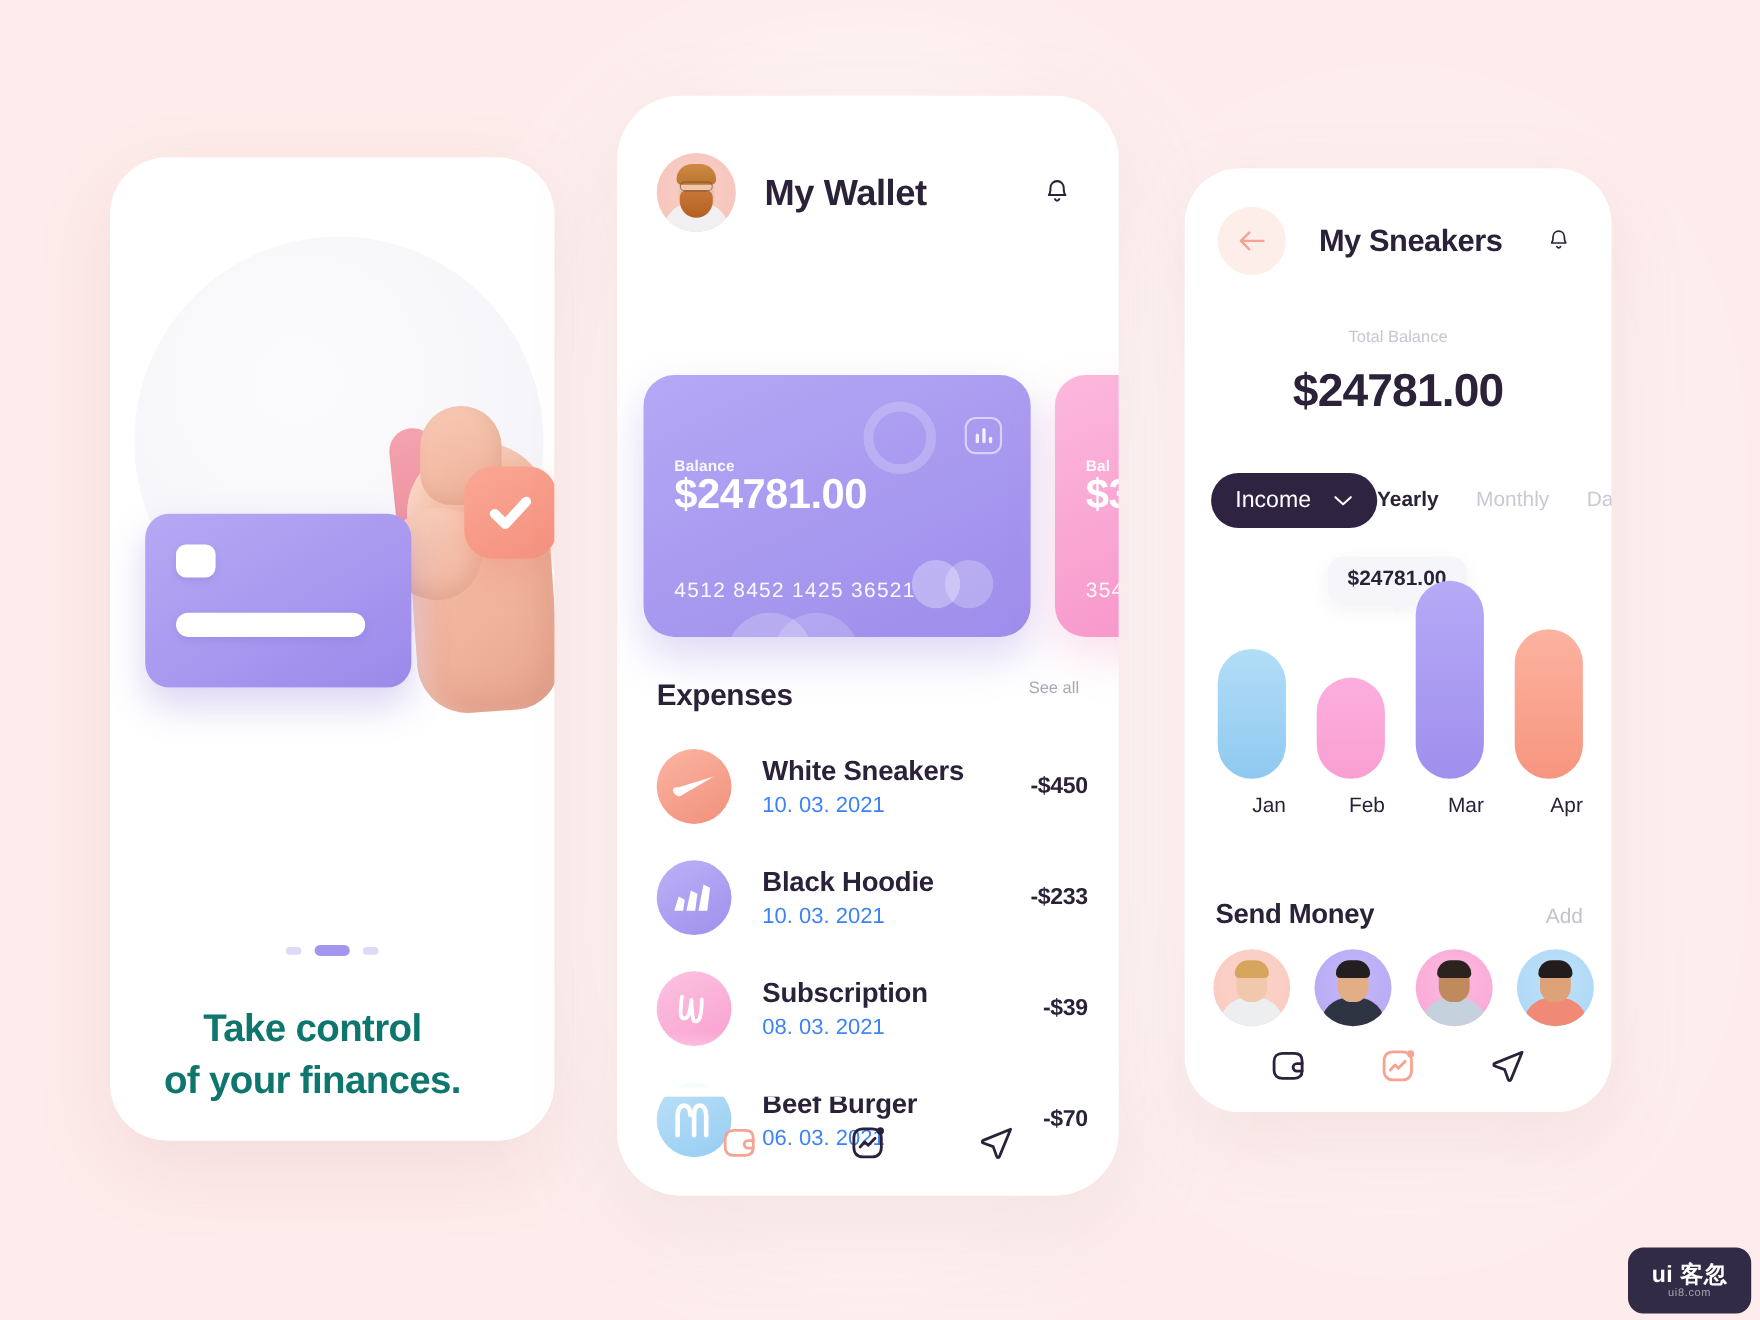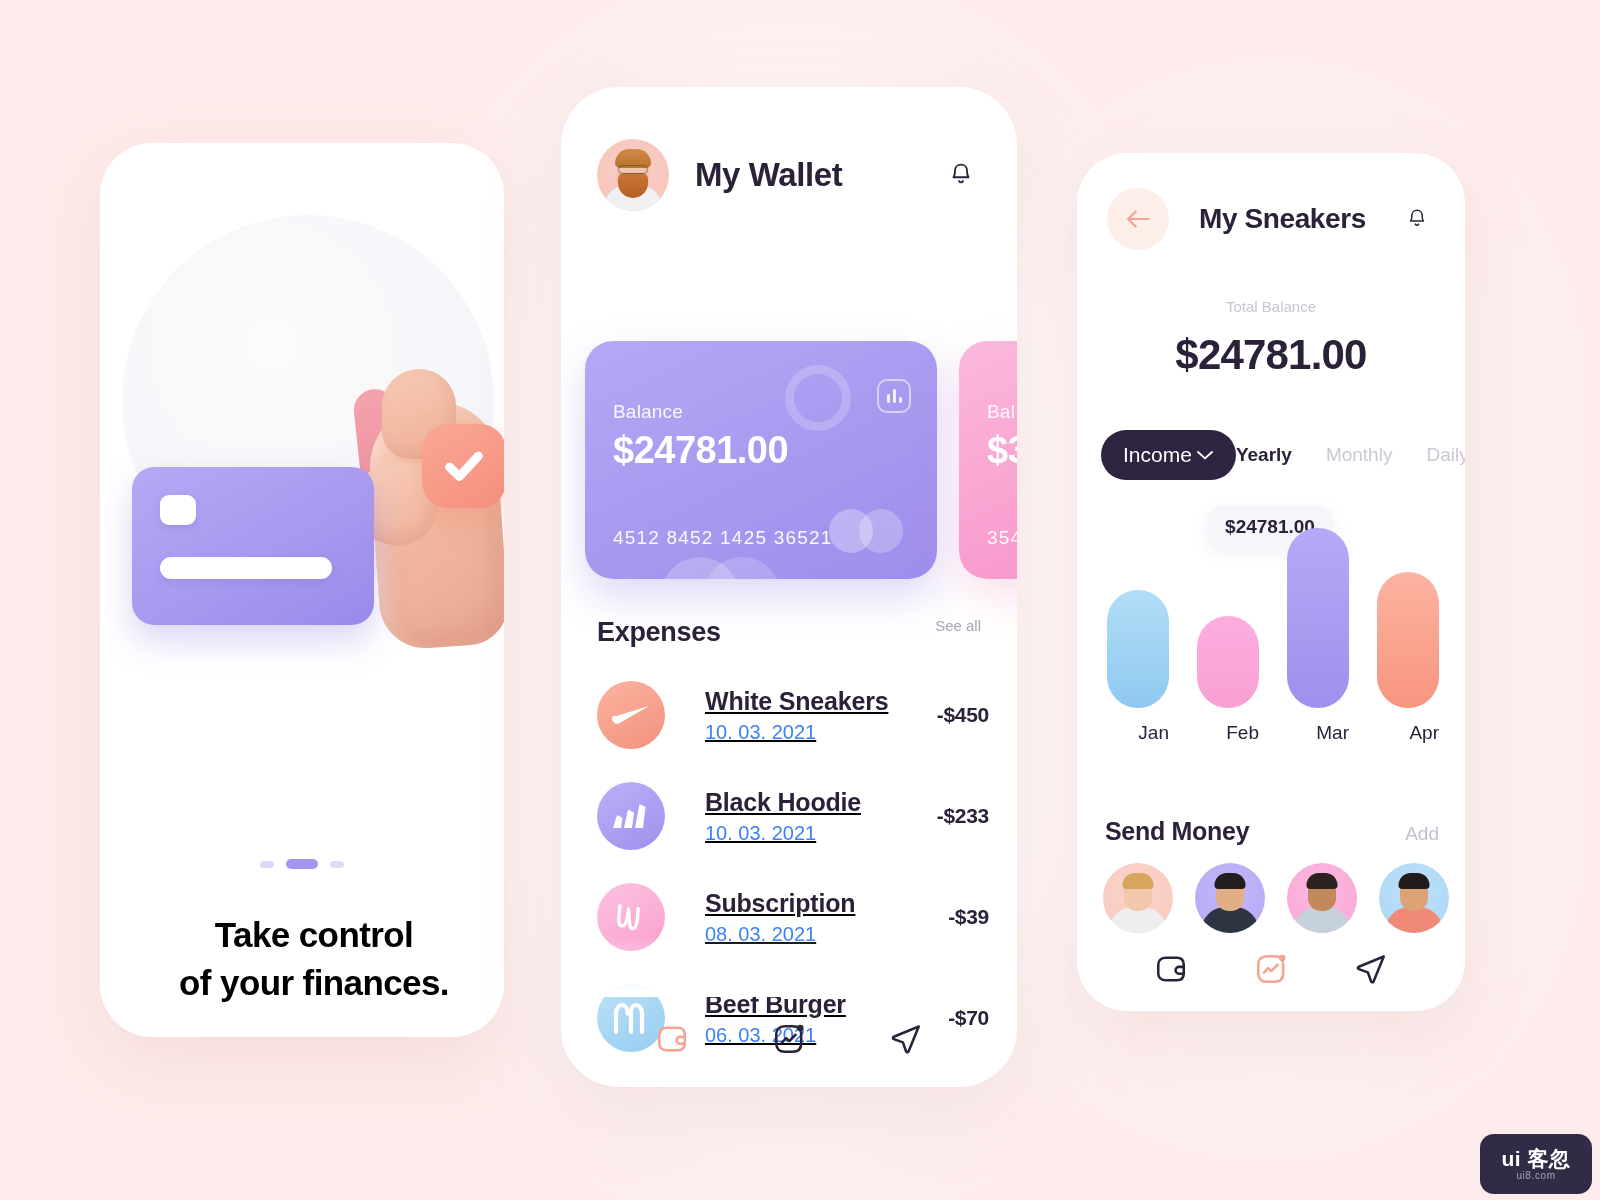--- a/index.html
+++ b/index.html
@@ -134,21 +134,21 @@
 
   .dots { position: absolute; left: 0; top: 716px; width: 404px;
           display: flex; justify-content: center; align-items: center; gap: 12px; }
   .dot { width: 14px; height: 7px; border-radius: 4px; background: #ddd9f7; }
   .dot.active { width: 32px; height: 10px; border-radius: 5px; background: #a296ef; }
 
   .onboard-title {
     position: absolute; left: 0; top: 768px; width: 368px;
     text-align: center;
     font-size: 35px; font-weight: 700; line-height: 1.38;
-    color: #000000; letter-spacing: -0.6px; margin-left: 30px;
+    color: #0f766e; letter-spacing: -0.6px;
   }
 
   
   .wallet-header {
     position: absolute; left: 0; top: 0; width: 456px; height: 175px;
     display: flex; align-items: center; padding: 0 36px;
   }
   .avatar-main {
     width: 72px; height: 72px; border-radius: 50%;
     background: radial-gradient(circle at 50% 42%, #f9cfc6 0%, #f7c6bd 70%, #f9d5cd 100%);
@@ -207,22 +207,22 @@
     border: 2px solid rgba(255,255,255,0.55);
     display: flex; align-items: flex-end; justify-content: center;
     gap: 3px; padding-bottom: 8px;
     background: none; cursor: pointer;
   }
   .bc-chart i { display:block; width:3px; background: rgba(255,255,255,0.85); border-radius:2px; }
   .bc-chart i:nth-child(1){ height: 9px; }
   .bc-chart i:nth-child(2){ height: 14px; }
   .bc-chart i:nth-child(3){ height: 6px; }
   .bc-label {
-    position: absolute; left: 28px; top: 60px;
-    font-size: 19px; color: rgba(255,255,255,0.92); letter-spacing: 0.2px;
+    position: absolute; left: 28px; top: 74px;
+    font-size: 14px; color: rgba(255,255,255,0.92); letter-spacing: 0.2px; font-weight: bold;
   }
   .bc-amount {
     position: absolute; left: 28px; top: 88px;
     font-size: 38px; font-weight: 700; color: #ffffff; letter-spacing: -0.5px;
   }
   .bc-number {
     position: absolute; left: 28px; bottom: 30px;
     font-size: 19px; color: rgba(255,255,255,0.94); letter-spacing: 1.2px;
   }
   .bc-mc {
@@ -256,21 +256,21 @@
   .exp-icon {
     width: 68px; height: 68px; border-radius: 50%;
     display: flex; align-items: center; justify-content: center;
     flex: 0 0 auto; color: #ffffff;
   }
   .ei-nike  { background: linear-gradient(150deg, #fcb4a1 0%, #f0917d 100%); }
   .ei-adi   { background: linear-gradient(150deg, #bdb1f7 0%, #9f8fed 100%); }
   .ei-u     { background: linear-gradient(150deg, #fcc3e1 0%, #f9a0cf 100%); }
   .ei-mcd   { background: linear-gradient(150deg, #bde1f8 0%, #95cdf2 100%); }
   .exp-icon svg { width: 40px; height: 34px; }
-  .exp-mid { margin-left: 40px; flex: 1 1 auto; text-decoration: underline; }
+  .exp-mid { margin-left: 28px; flex: 1 1 auto; }
   .exp-name { font-size: 25px; font-weight: 600; color: #2b2239; letter-spacing: -0.2px; }
   .exp-date { font-size: 20px; color: #3b82f6; margin-top: 5px; }
   .exp-amt  { font-size: 21px; font-weight: 700; color: #2b2239; letter-spacing: -0.3px; }
 
   .fade-bottom {
     position: absolute; left: 0; bottom: 90px; width: 456px; height: 60px;
     background: linear-gradient(180deg, rgba(255,255,255,0) 0%, #ffffff 92%);
     pointer-events: none;
   }
   .tabbar {
@@ -317,21 +317,21 @@
     font-size: 42px; font-weight: 700; color: #2b2239; letter-spacing: -0.8px;
   }
 
   .filter-row {
     position: absolute; left: 0; top: 277px; width: 388px;
     display: flex; align-items: center; padding: 0 24px;
   }
   .income-pill {
     height: 50px; padding: 0 22px; border-radius: 25px;
     background: #2e2340; border: none; cursor: pointer;
-    display: flex; align-items: center; gap: 4px;
+    display: flex; align-items: center; gap: 20px;
     color: #ffffff; font-size: 21px; font-weight: 500;
     font-family: "Liberation Sans", sans-serif;
   }
   .income-pill svg { width: 18px; height: 12px; }
   .range-tabs { margin-left: auto; display: flex; align-items: center; gap: 34px; padding-right: 4px; }
   .range-tab { font-size: 19px; color: #cbc7d4; cursor: pointer; background:none; border:none;
                font-family: "Liberation Sans", sans-serif; }
   .range-tab.active { color: #2b2239; font-weight: 600; }
 
   .chart-area {

